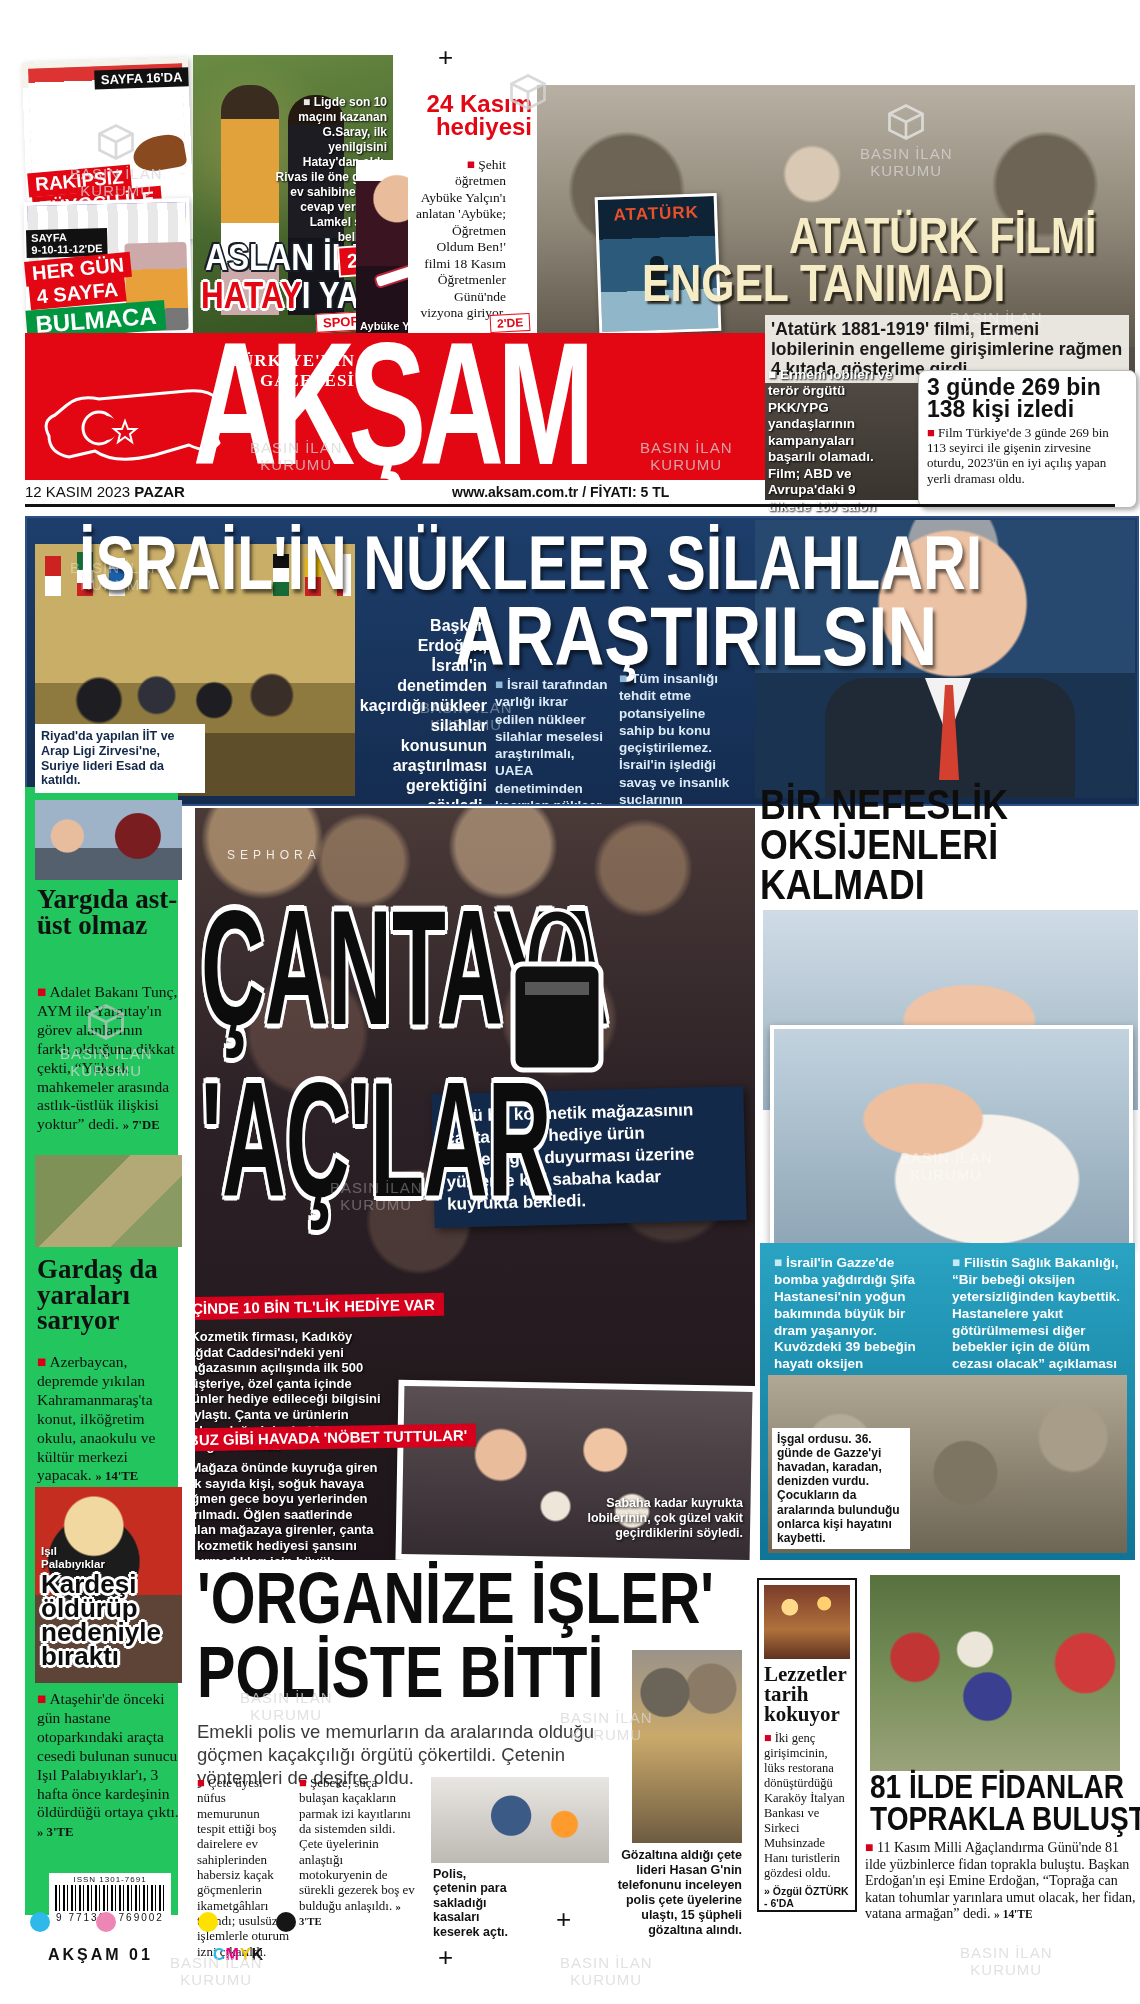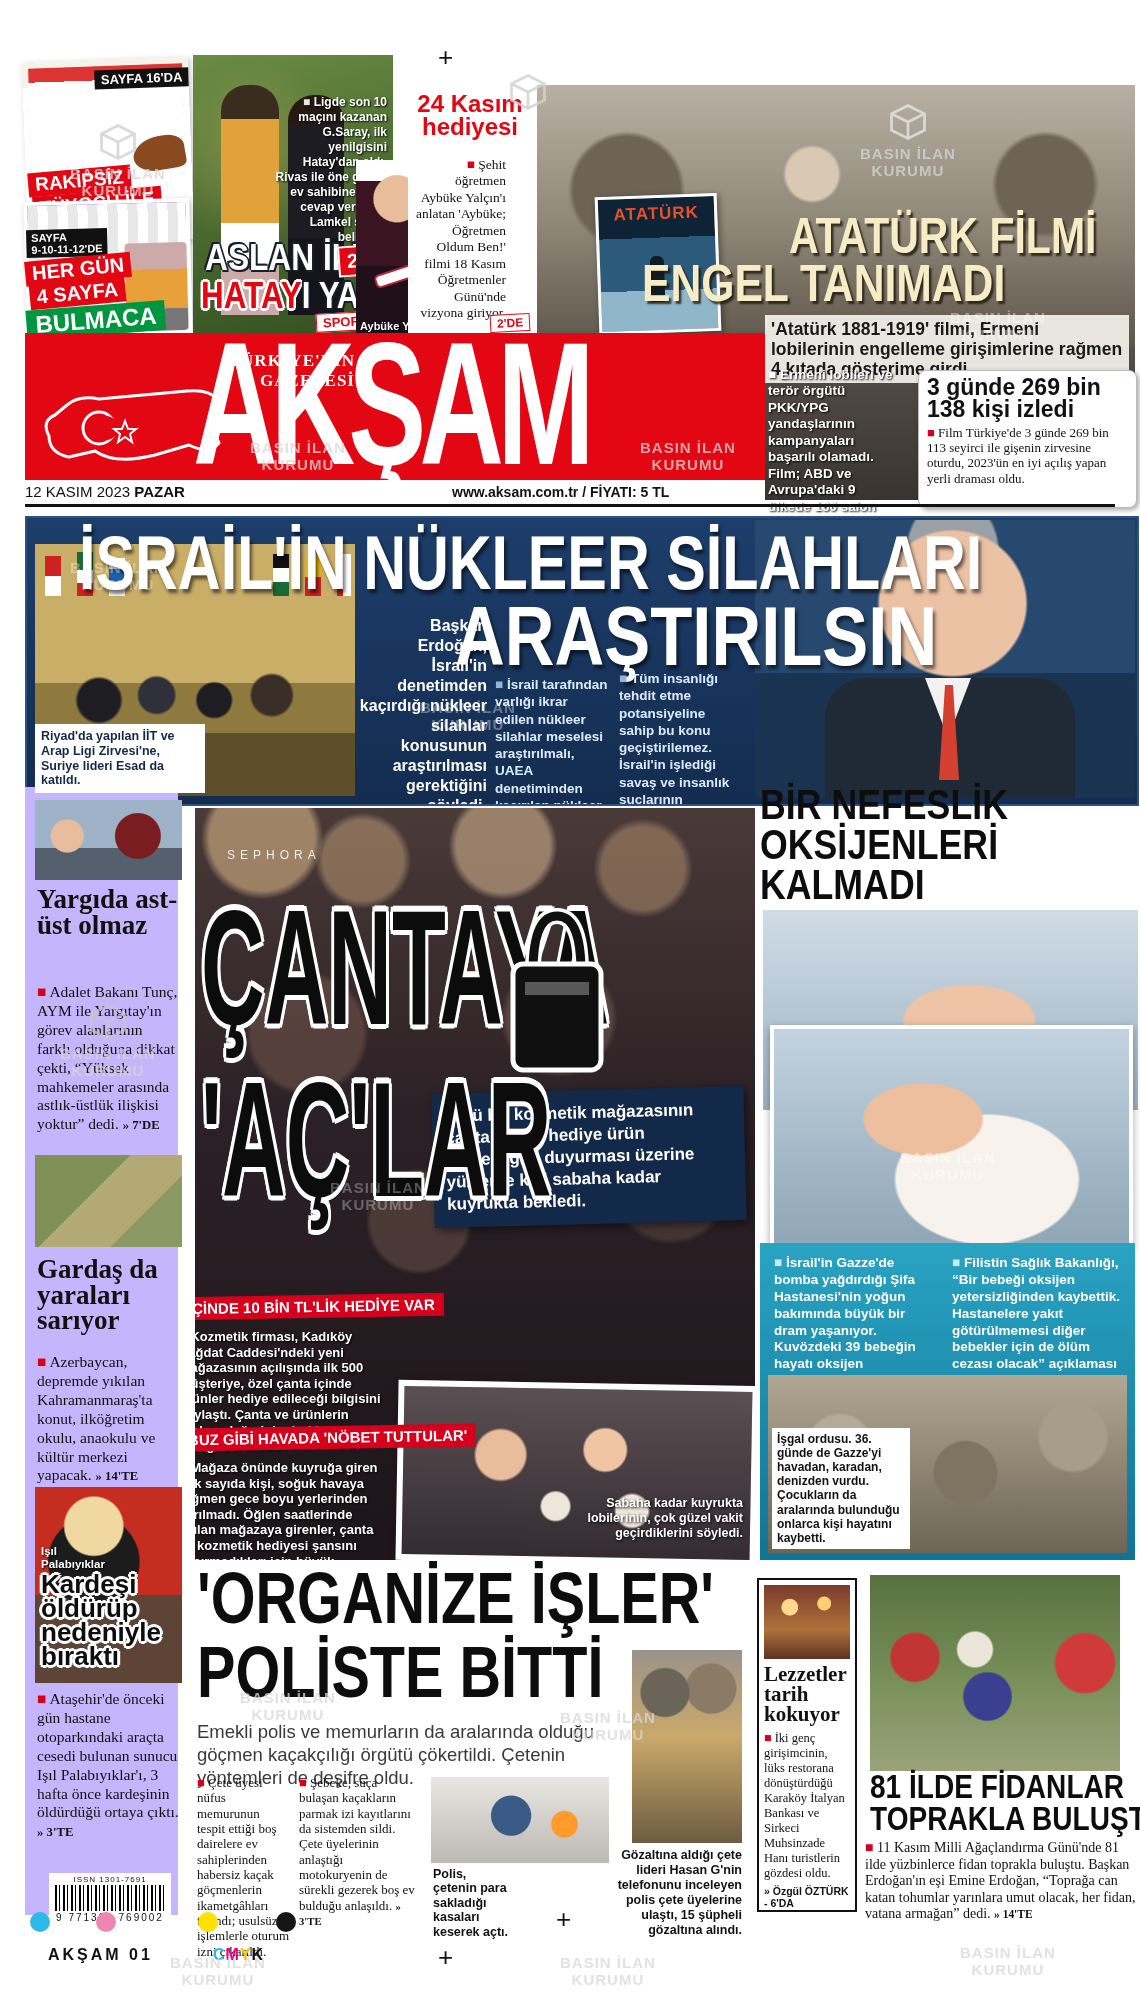--- a/index.html
+++ b/index.html
@@ -13,21 +13,21 @@
   .outW{text-shadow:3px 0 0 #fff,-3px 0 0 #fff,0 3px 0 #fff,0 -3px 0 #fff,2px 2px 0 #fff,-2px 2px 0 #fff,2px -2px 0 #fff,-2px -2px 0 #fff;}
   .outW2{text-shadow:5px 0 0 #fff,-5px 0 0 #fff,0 5px 0 #fff,0 -5px 0 #fff,4px 4px 0 #fff,-4px 4px 0 #fff,4px -4px 0 #fff,-4px -4px 0 #fff;}
   .outK{text-shadow:2px 0 0 #17202b,-2px 0 0 #17202b,0 2px 0 #17202b,0 -2px 0 #17202b,2px 2px 0 #17202b,-2px -2px 0 #17202b;}
   .sq-red::before{content:"■ ";color:#d6001c;}
   .sq-self::before{content:"■ ";color:inherit;opacity:.9;}
   .sq-blue::before{content:"■ ";color:#8fb8d8;}
   .sq-pale::before{content:"■ ";color:#c6e9f4;}
   .ref{font-size:.82em;}
   .photo{background-size:cover;}
   .wm{position:absolute;z-index:40;pointer-events:none;text-align:center;color:rgba(215,215,215,.75);
-      font-weight:bold;font-size:15px;line-height:1.1;letter-spacing:1px;}
+      font-weight:normal;font-size:15px;line-height:1.1;letter-spacing:1px;}
   .wm svg{display:block;margin:0 auto 2px auto;}
   .plus{position:absolute;z-index:45;font-size:26px;font-weight:normal;color:#111;line-height:1;}
   .redlab{background:#d6001c;color:#fff;font-weight:bold;padding:3px 9px;display:inline-block;white-space:nowrap;}
   .capwhite{background:#fff;color:#111;font-weight:bold;}
 </style>
 </head>
 <body>
 
 <div class="page">
 
@@ -71,21 +71,21 @@
     <div class="abs" style="right:4px;bottom:5px;background:#fff;color:#e30613;font-weight:bold;font-size:13px;padding:1px 6px;border:1px solid #e30613;transform:rotate(-3deg);">SPOR'DA</div>
   </div>
 
   <div class="abs" style="left:356px;top:160px;width:82px;height:176px;background:
       radial-gradient(circle at 50% 22%,#e9bc9c 0 16%,transparent 17%),linear-gradient(180deg,#fff 0 12%,#3a1420 12% 60%,#20101a 60%);">
     <div class="abs" style="left:18px;top:108px;width:46px;height:10px;background:#fff;border:2px solid #b5243a;border-radius:5px;transform:rotate(-18deg);"></div>
     <div class="abs" style="left:0;right:0;bottom:4px;text-align:center;color:#fff;font-weight:bold;font-size:11px;text-shadow:1px 1px 2px #000;">Aybüke Yalçın</div>
   </div>
 
   <div class="abs" style="left:408px;top:55px;width:124px;height:281px;background:#fff;">
-    <div class="abs hl" style="left:0;right:0;top:38px;text-align:center;color:#e30613;font-size:24px;line-height:.95;">
+    <div class="abs hl" style="left:0;right:0;top:38px;text-align:right;color:#e30613;font-size:24px;line-height:.95;">
       <span>24 Kasım</span><br><span>hediyesi</span>
     </div>
     <div class="abs serif sq-red" style="left:6px;top:102px;width:92px;font-size:13.5px;line-height:1.22;text-align:right;">Şehit öğretmen Aybüke Yalçın'ı anlatan 'Aybüke; Öğretmen Oldum Ben!' filmi 18 Kasım Öğretmenler Günü'nde vizyona giriyor.</div>
     <div class="abs" style="right:2px;bottom:4px;background:#fff;color:#e30613;border:1.5px solid #e30613;font-weight:bold;font-size:12px;padding:1px 6px;transform:rotate(-3deg);">2'DE</div>
   </div>
 
   <div class="abs" style="left:537px;top:55px;width:598px;height:445px;">
     <div class="abs photo" style="left:0;top:30px;width:598px;height:262px;background:
         radial-gradient(circle at 46% 34%,#d9c9b4 0 7%,transparent 8%),
         radial-gradient(circle at 15% 40%,#6d6456 0 10%,transparent 11%),
@@ -155,21 +155,21 @@
     <div class="abs hl" style="left:52px;top:10px;color:#fff;font-size:76px;text-shadow:3px 4px 4px rgba(0,0,0,.55);z-index:3;"><span class="cond" style="transform:scaleX(.78);">İSRAİL'İN NÜKLEER SİLAHLARI</span></div>
     <div class="abs hl" style="left:428px;top:80px;color:#fff;font-size:84px;text-shadow:3px 4px 4px rgba(0,0,0,.55);z-index:3;"><span class="cond" style="transform:scaleX(.82);">ARAŞTIRILSIN</span></div>
     <div class="abs" style="left:332px;top:98px;width:128px;color:#fff;font-weight:bold;font-size:16px;line-height:1.25;text-align:right;z-index:3;">Başkan Erdoğan, İsrail'in denetimden kaçırdığı nükleer silahlar konusunun araştırılması gerektiğini söyledi.</div>
     <div class="abs sq-blue" style="left:468px;top:158px;width:114px;color:#dcebf8;font-weight:bold;font-size:13.5px;line-height:1.28;z-index:3;">İsrail tarafından varlığı ikrar edilen nükleer silahlar meselesi araştırılmalı, UAEA denetiminden kaçırılan nükleer bombalar varsa mutlaka ortaya çıkarılmalıdır.</div>
     <div class="abs sq-blue" style="left:592px;top:152px;width:122px;color:#dcebf8;font-weight:bold;font-size:13.5px;line-height:1.28;z-index:3;">
       <span>Tüm insanlığı tehdit etme potansiyeline sahip bu konu geçiştirilemez. İsrail'in işlediği savaş ve insanlık suçlarının hesabının sorulmasına da gayret göstermeliyiz.</span> 
     </div>
     <div class="abs capwhite" style="left:8px;top:206px;width:158px;padding:5px 6px;font-size:12.5px;line-height:1.18;color:#14294a;z-index:4;">Riyad'da yapılan İİT ve Arap Ligi Zirvesi'ne, Suriye lideri Esad da katıldı.</div>
   </div>
 
-  <div class="abs" style="left:25px;top:787px;width:153px;height:1128px;background:#c4b5fd;">
+  <div class="abs" style="left:25px;top:787px;width:153px;height:1128px;background:#22c55e;">
     <div class="abs photo" style="left:10px;top:13px;width:147px;height:80px;background:
         radial-gradient(circle at 22% 45%,#e7bd9e 0 13%,transparent 14%),
         radial-gradient(circle at 70% 45%,#7a1d20 0 20%,transparent 21%),
         linear-gradient(180deg,#9fb3c8 0 60%,#55606e 60%);"></div>
     <div class="serif b" style="position:absolute;left:12px;top:100px;font-size:27px;line-height:.95;color:#111;">Yargıda ast-üst olmaz</div>
     <div class="serif sq-red" style="position:absolute;left:12px;top:196px;width:142px;font-size:15.5px;line-height:1.22;">
       <span>Adalet Bakanı Tunç, AYM ile Yargıtay'ın görev alanlarının farklı olduğuna dikkat çekti, “Yüksek mahkemeler arasında astlık-üstlük ilişkisi yoktur” dedi.</span> <span class="b ref">» 7'DE</span>
     </div>
     <div class="abs photo" style="left:10px;top:368px;width:147px;height:92px;background:
         repeating-linear-gradient(45deg,rgba(255,255,255,.15) 0 6px,transparent 6px 14px),linear-gradient(135deg,#7f9157 0 40%,#b2a category77 40% 70%,#8a9a63 70%);background:linear-gradient(135deg,#7f9157 0 40%,#b2a977 40% 70%,#8a9a63 70%);"></div>

